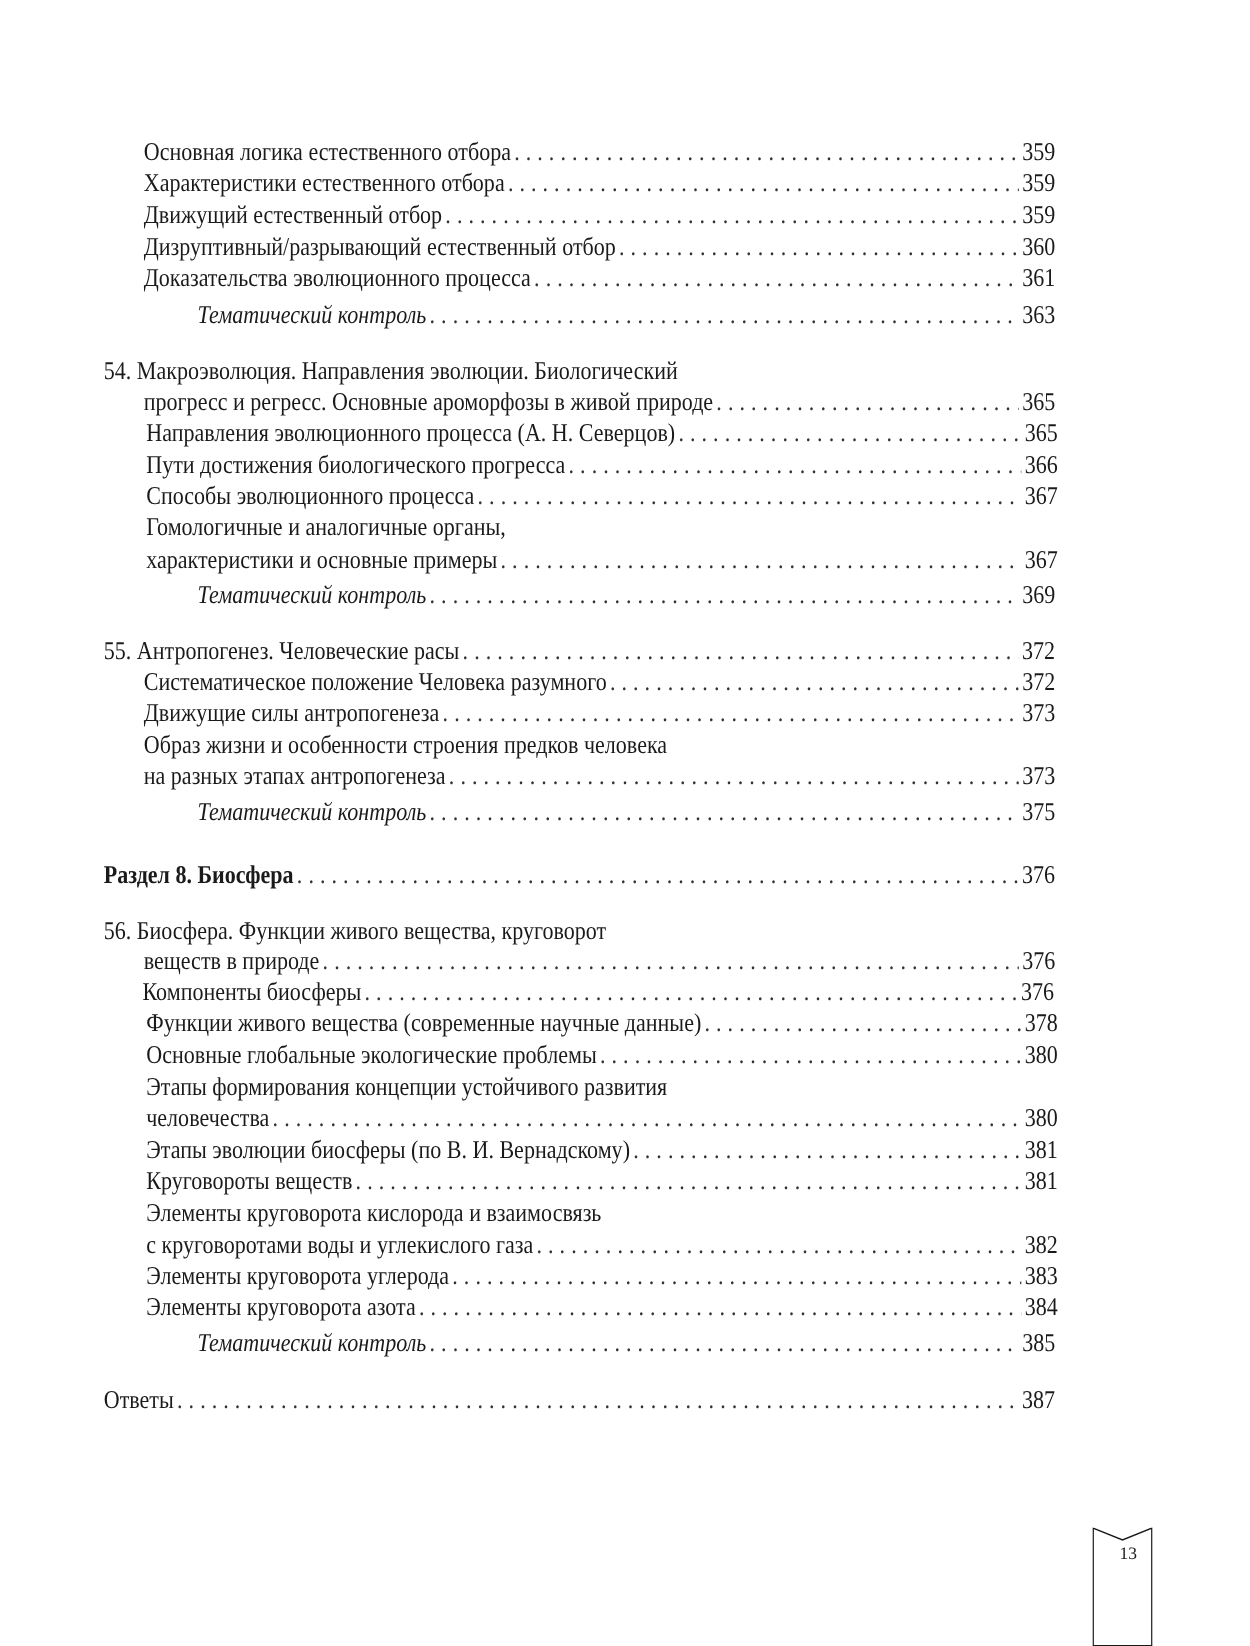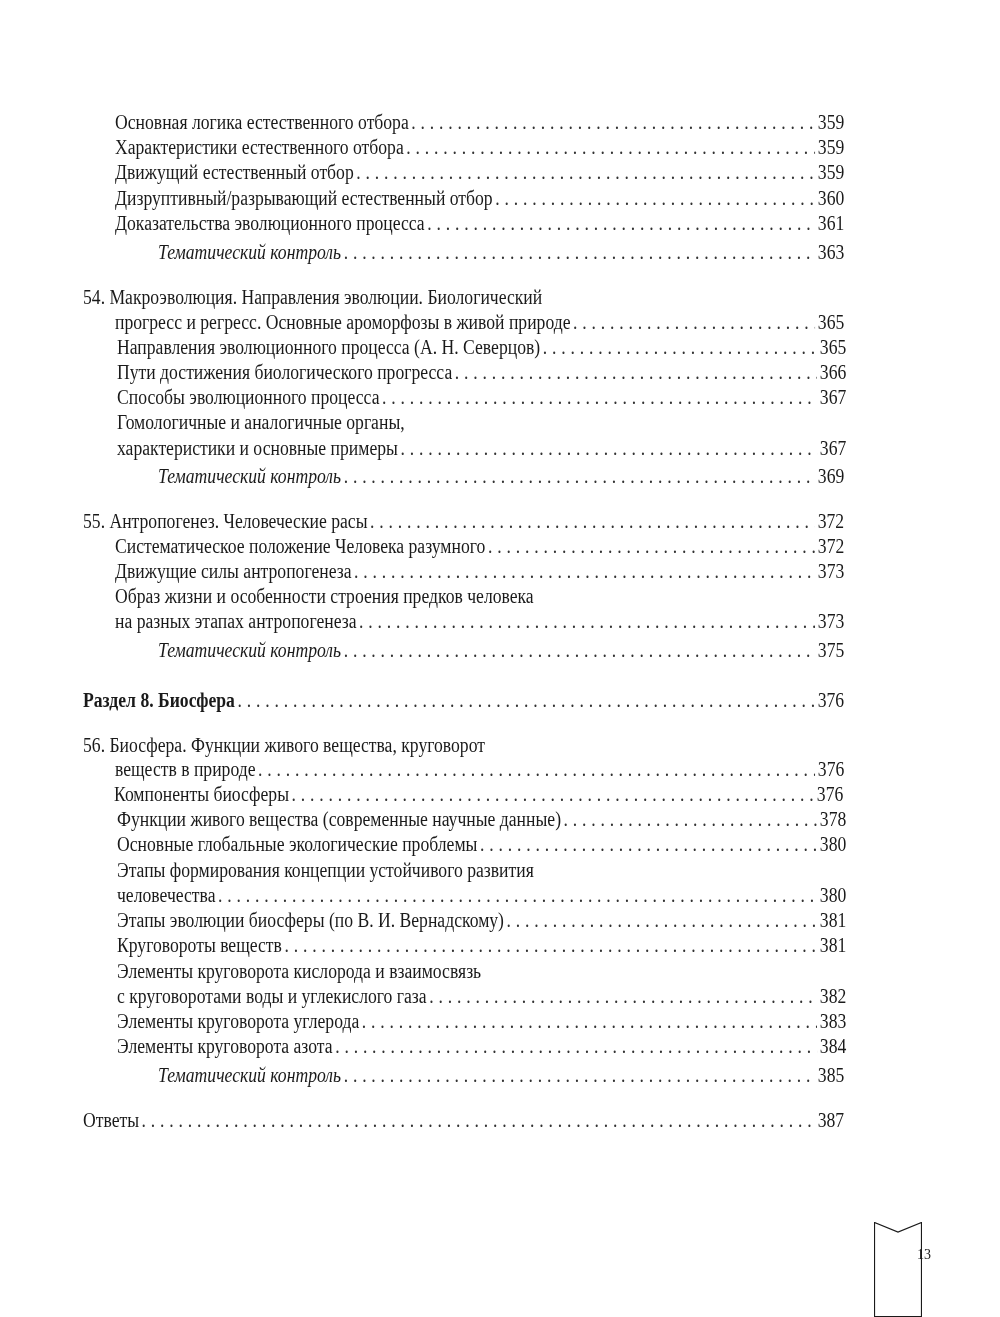--- a/index.html
+++ b/index.html
@@ -46,22 +46,22 @@
       transform: scaleX(0.86);
       transform-origin: left center;
     }
     .bookmark {
       position: absolute;
       left: 874px; top: 1222px;
       width: 48px; height: 95px;
     }
     .bookmark svg { position: absolute; left: 0; top: 0; }
     .bookmark .num {
-      position: absolute; left: 0; top: 25px; width: 57px;
-      text-align: right;
+      position: absolute; left: 0; top: 14px; width: 57px;
+      text-align: center;
       font-size: 14px;
       font-family: "Liberation Serif", serif;
     }
   </style>
 </head>
 <body>
 
 <div class="toc">
 
   <div class="row" style="top:110px; left:115px; width:848px;">

